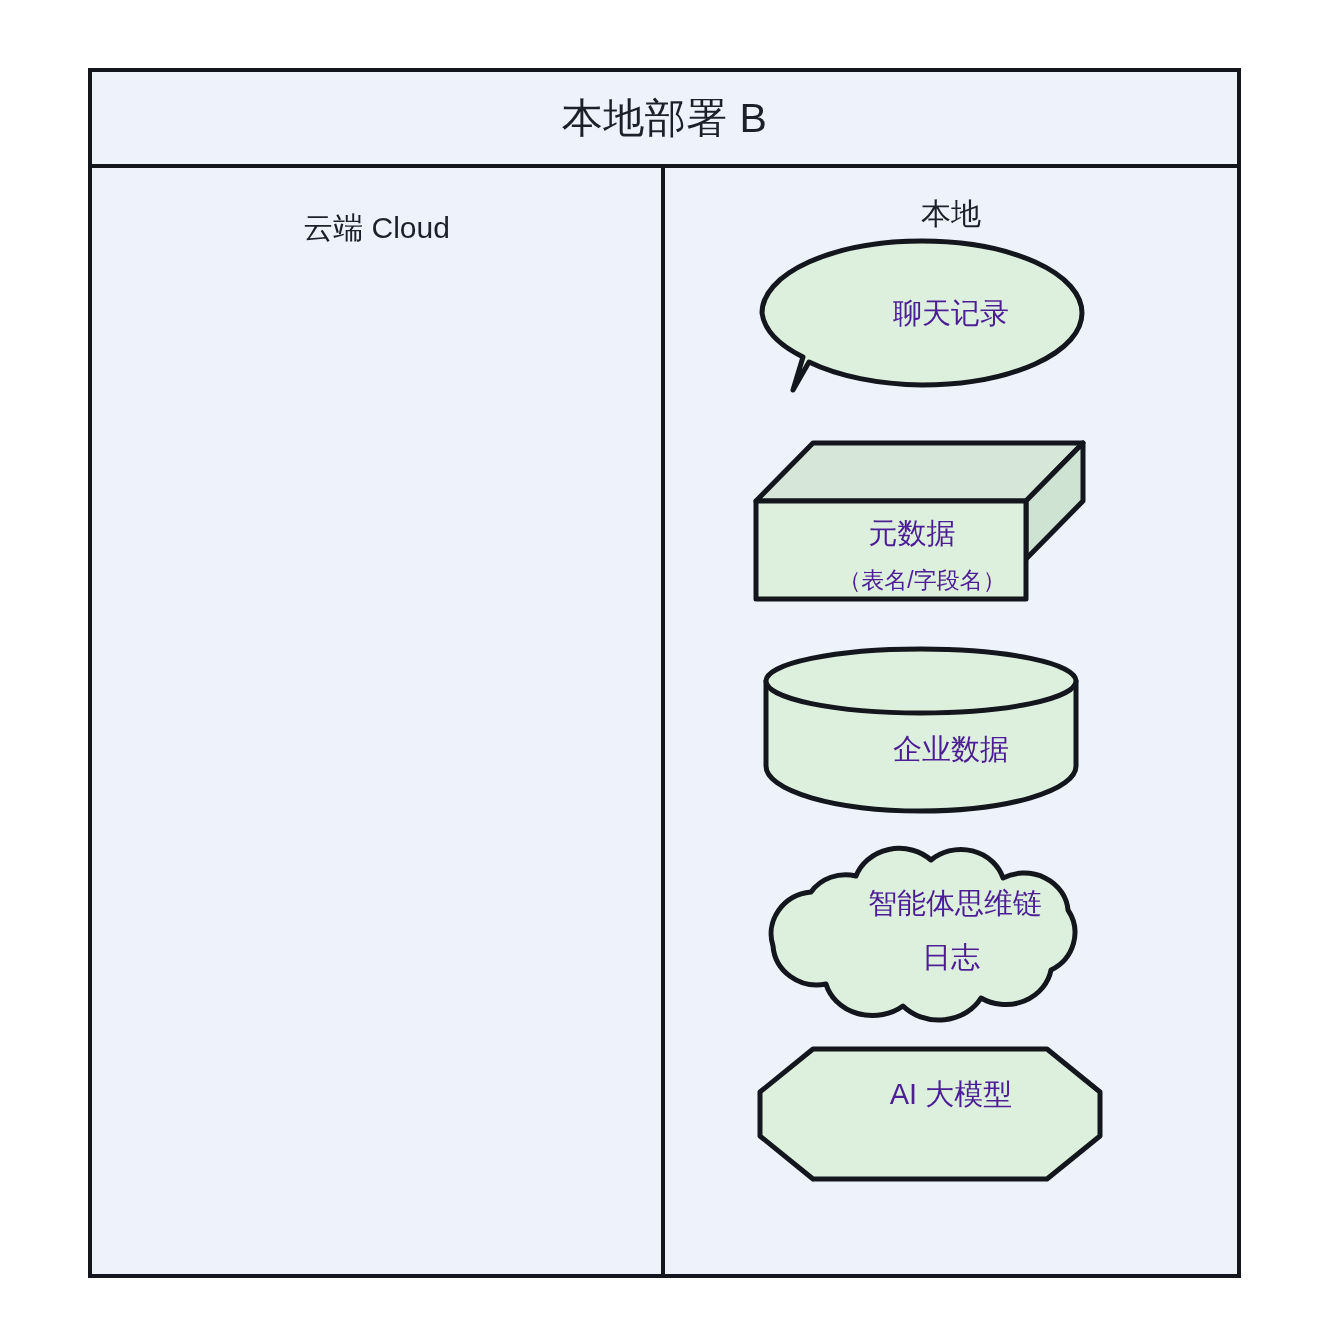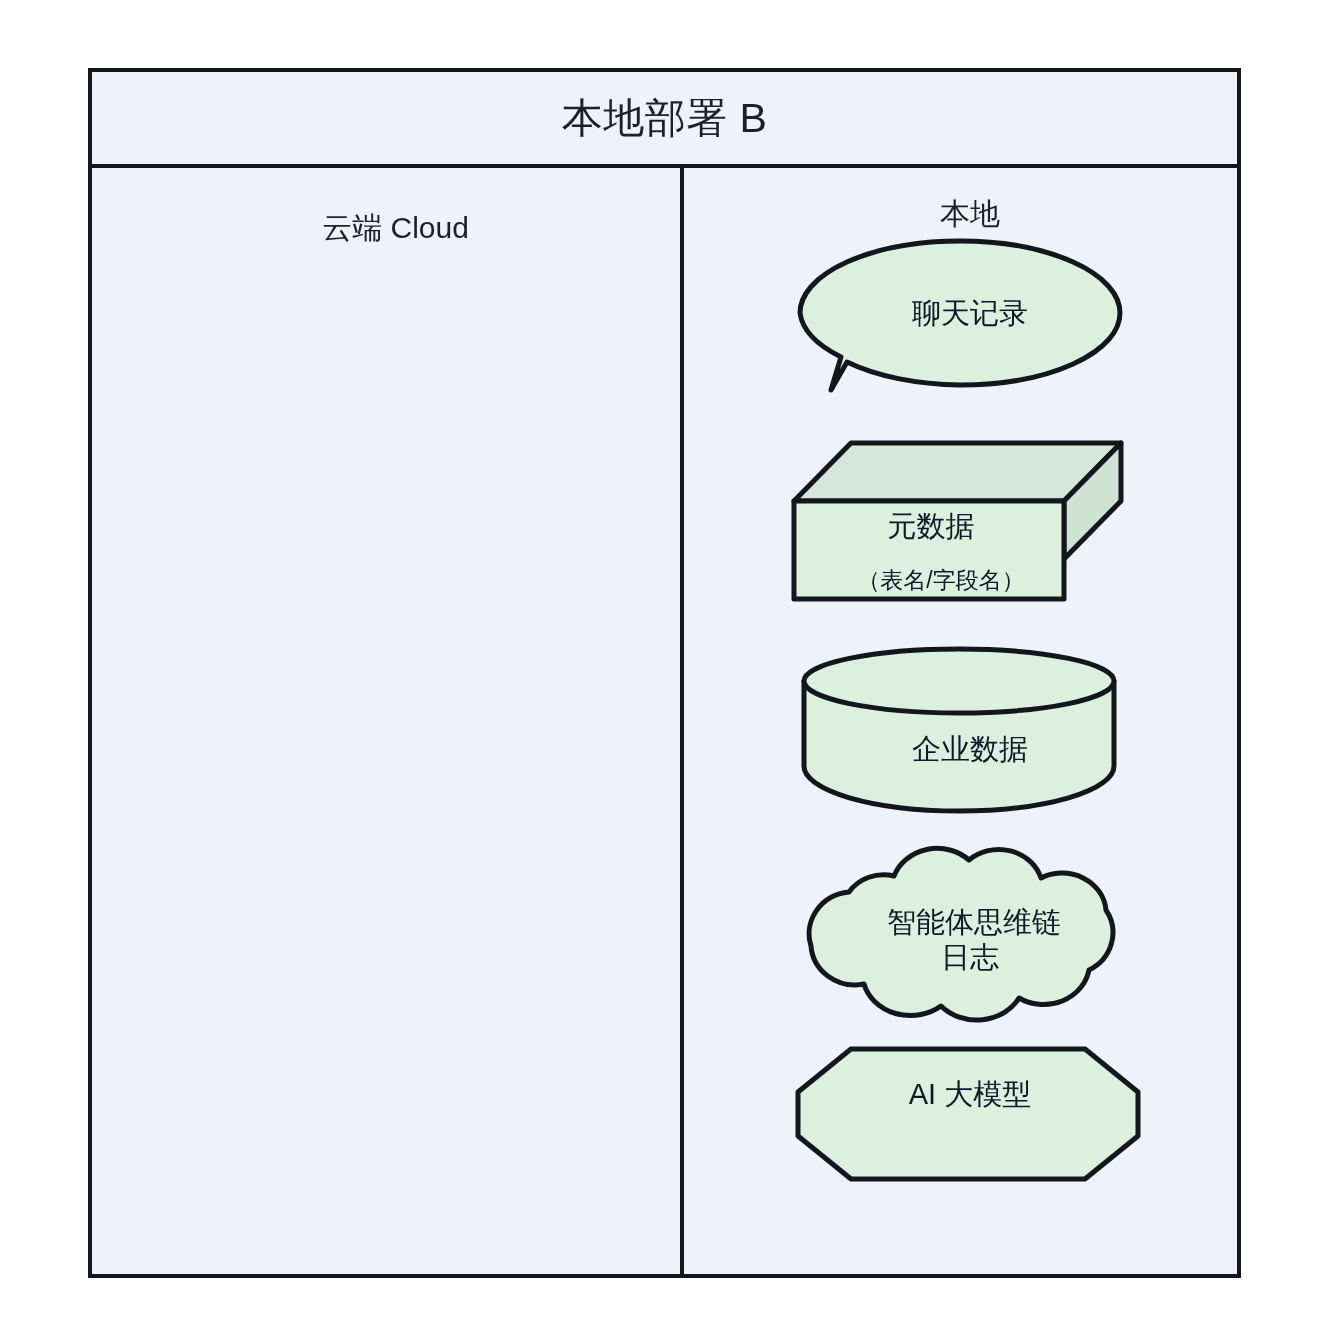--- a/index.html
+++ b/index.html
@@ -57,21 +57,20 @@
     left: 0;
     top: 96px;
     right: 0;
     bottom: 0;
     display: flex;
   }
   .lane {
     position: relative;
     box-sizing: border-box;
     height: 100%;
-    margin-left: 19px;
   }
   .lane-left {
     width: 573px;
     border-right: 4px solid #13161c;
   }
   .lane-right {
     flex: 1;
   }
   .lane-label {
     position: absolute;
@@ -91,21 +90,21 @@
   }
   .shape svg {
     display: block;
     overflow: visible;
   }
   .shape-text {
     position: absolute;
     left: 0;
     right: 0;
     text-align: center;
-    color: #0f172a;
+    color: #4c1d95;
     pointer-events: none;
   }
   .t-main {
     font-size: 29px;
     line-height: 1.18;
     white-space: nowrap;
   }
   .t-sub {
     font-size: 23px;
     line-height: 1.18;
@@ -163,21 +162,21 @@
           <div class="svg-wrap" style="left:88px; top:0;">
             <svg width="340" height="175" viewBox="0 0 340 175">
 
               <path d="M 3 68 L 60 10 L 330 10 L 273 68 Z" fill="#d6e6d8" stroke="#13161c" stroke-width="5" stroke-linejoin="round"></path>
 
               <path d="M 273 68 L 330 10 L 330 68 L 273 126 Z" fill="#cfe3d2" stroke="#13161c" stroke-width="5" stroke-linejoin="round"></path>
 
               <rect x="3" y="68" width="270" height="98" fill="#ddf0de" stroke="#13161c" stroke-width="5" stroke-linejoin="round"></rect>
             </svg>
           </div>
-          <div class="shape-text t-main" style="top:76px; padding-right:78px;">元数据</div>
+          <div class="shape-text t-main" style="top:83px; padding-right:78px;">元数据</div>
           <div class="shape-text t-sub" style="top:134px; padding-right:58px;">（表名/字段名）</div>
         </div>
 
         <div class="shape" id="shape-db">
           <div class="svg-wrap" style="left:96px; top:0;">
             <svg width="320" height="175" viewBox="0 0 320 175">
               <path d="M 5 35 L 5 120
                        A 155 45 0 0 0 315 120
                        L 315 35 Z" fill="#ddf0de" stroke="#13161c" stroke-width="5" stroke-linejoin="round"></path>
               <ellipse cx="160" cy="35" rx="155" ry="32" fill="#ddf0de" stroke="#13161c" stroke-width="5"></ellipse>
@@ -195,21 +194,21 @@
                        A 44 40 0 0 1 315 62
                        A 44 42 0 0 1 298 122
                        A 46 42 0 0 1 228 150
                        A 48 42 0 0 1 150 158
                        A 48 42 0 0 1 73 136
                        A 44 42 0 0 1 20 98
                        A 44 42 0 0 1 58 44
                        A 42 40 0 0 1 103 28 Z" fill="#ddf0de" stroke="#13161c" stroke-width="5" stroke-linejoin="round"></path>
             </svg>
           </div>
-          <div class="shape-text t-main" style="top:57px;padding-left:8px;">智能体思维链</div>
+          <div class="shape-text t-main" style="top:38px;padding-left:8px;">智能体思维链</div>
           <div class="shape-text t-main" style="top:92px;font-family:Liberation Serif, serif;">日志</div>
         </div>
 
         <div class="shape" id="shape-llm">
           <div class="svg-wrap" style="left:90px; top:0;">
             <svg width="350" height="140" viewBox="0 0 350 140">
               <path d="M 58 5 L 292 5 L 345 48 L 345 92 L 292 135 L 58 135 L 5 92 L 5 48 Z" fill="#ddf0de" stroke="#13161c" stroke-width="5" stroke-linejoin="round"></path>
             </svg>
           </div>
           <div class="shape-text t-main" style="top:33px;">AI 大模型</div>

